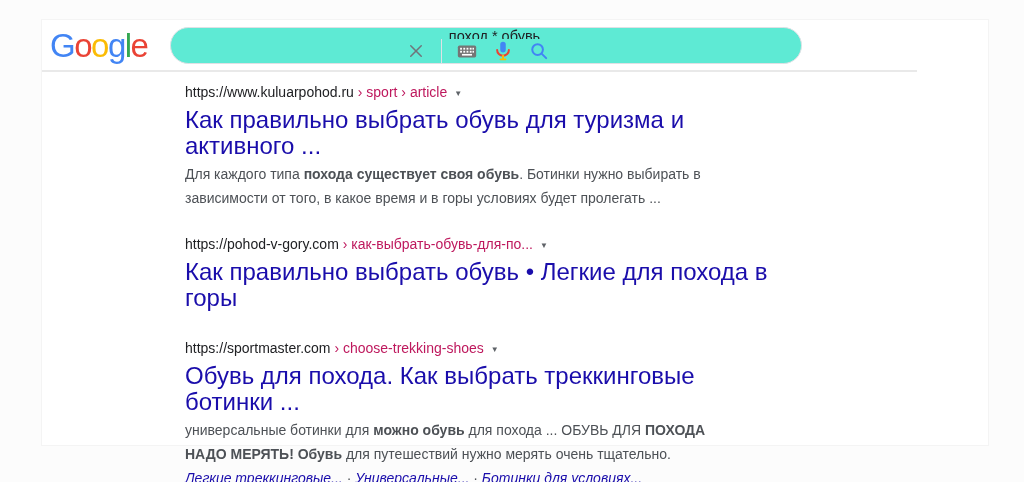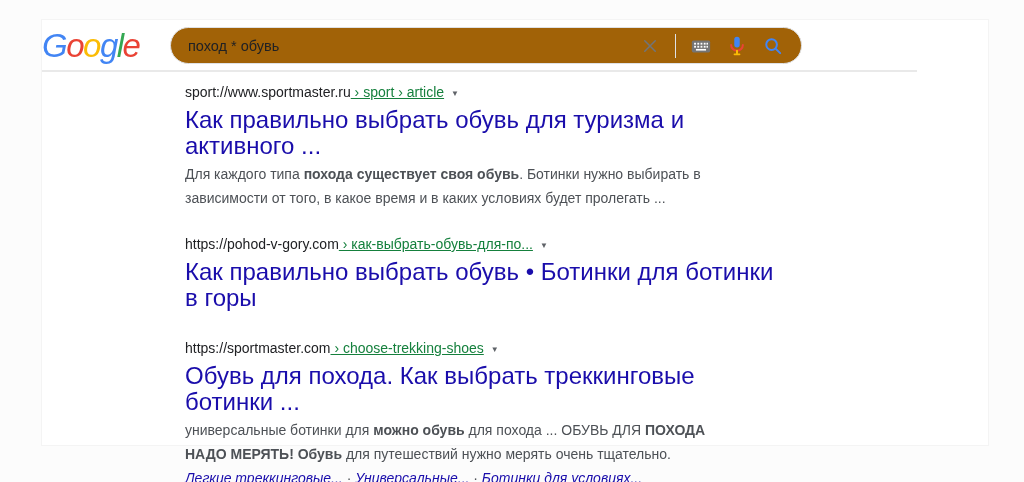--- a/index.html
+++ b/index.html
@@ -2,40 +2,40 @@
 <html><head>
 <meta charset="utf-8">
 <style>
   * { margin:0; padding:0; box-sizing:border-box; }
   html,body { width:1024px; height:482px; background:#fcfcfc; overflow:hidden;
               font-family:"Liberation Sans","DejaVu Sans",sans-serif; }
   .card { position:absolute; left:42px; top:20px; width:946px; height:425px;
           background:#ffffff; box-shadow:0 0 0 1px rgba(0,0,0,0.03); }
 
   
-  .logo { position:absolute; left:0; top:9px; font-size:33px; font-weight:500;
-          letter-spacing:-1.5px; line-height:34px; user-select:none;font-style:italic; }
+  .logo { position:absolute; left:8px; top:9px; font-size:33px; font-weight:500;
+          letter-spacing:-1.5px; line-height:34px; user-select:none; }
   .searchbar { position:absolute; left:128px; top:7px; width:632px; height:37px;
-               border:1px solid #dfe1e5; border-radius:19px; background:#a16207;
-               display:flex; align-items:center; }
+               border:1px solid #dfe1e5; border-radius:19px; background:#5eead4;
+               display:flex; align-items:center;flex-direction:column; }
   .query { flex:1 1 auto; padding-left:17px; font-size:14.5px; color:#202124;
            white-space:nowrap; overflow:hidden; }
   .sb-icons { display:flex; align-items:center; gap:14px; padding-right:17px; }
   .sb-icons .ic { width:22px; height:22px; display:flex; align-items:center;
                   justify-content:center; cursor:pointer; }
   .vdiv { width:1px; height:24px; background:#dfe1e5; }
   .hdivider { position:absolute; left:0; top:50px; width:875px; height:2px;
               background:#e9e9e9; }
 
   
   .results { position:absolute; left:143px; top:62px; width:600px; }
   .result { margin-bottom:24px; }
   .r-urlline { display:flex; align-items:center; font-size:14px; line-height:19px;
                color:#202124; }
-  .r-crumb { color:#15803d; white-space:pre;text-decoration:underline; }
+  .r-crumb { color:#be185d; white-space:pre; }
   .r-arrow { color:#5f6368; font-size:8px; margin-left:7px; padding-top:2px; }
   .r-title { display:inline-block; font-size:24px; line-height:26px; color:#1a0dab;
              font-weight:400; margin-top:4px; margin-bottom:3px; cursor:pointer; }
   .r-snippet { width:556px; font-size:14px; line-height:24px; color:#4d5156; }
   .r-snippet b { font-weight:700; color:#4d5156; }
   .sitelinks { font-size:14px; line-height:24px; }
   .sitelinks .sl { color:#1a0dab; cursor:pointer;font-style:italic; }
   .sitelinks .sep { color:#4d5156; }
 </style>
 </head>
@@ -89,35 +89,35 @@
       </div>
     </div>
   </div>
 
   <div class="hdivider"></div>
 
   <div class="results">
 
     <div class="result">
       <div class="r-urlline">
-        <span>sport://www.sportmaster.ru</span>
+        <span>https://www.kuluarpohod.ru</span>
           <span class="r-crumb"> › sport › article</span>
         <span class="r-arrow">▼</span>
       </div>
       <div class="r-title">Как правильно выбрать обувь для туризма и активного ...</div>
-      <div class="r-snippet"><span>Для каждого типа </span><b>похода существует своя обувь</b><span>. Ботинки нужно выбирать в зависимости от того, в какое время и в каких условиях будет пролегать ...</span></div>
+      <div class="r-snippet"><span>Для каждого типа </span><b>похода существует своя обувь</b><span>. Ботинки нужно выбирать в зависимости от того, в какое время и в горы условиях будет пролегать ...</span></div>
     </div>
 
     <div class="result">
       <div class="r-urlline">
         <span>https://pohod-v-gory.com</span>
           <span class="r-crumb"> › как-выбрать-обувь-для-по...</span>
         <span class="r-arrow">▼</span>
       </div>
-      <div class="r-title">Как правильно выбрать обувь • Ботинки для ботинки в горы</div>
+      <div class="r-title">Как правильно выбрать обувь • Легкие для похода в горы</div>
     </div>
 
     <div class="result">
       <div class="r-urlline">
         <span>https://sportmaster.com</span>
           <span class="r-crumb"> › choose-trekking-shoes</span>
         <span class="r-arrow">▼</span>
       </div>
       <div class="r-title">Обувь для похода. Как выбрать треккинговые ботинки ...</div>
       <div class="r-snippet"><span>универсальные ботинки для </span><b>можно обувь</b><span> для похода ... ОБУВЬ ДЛЯ </span><b>ПОХОДА НАДО МЕРЯТЬ! Обувь</b><span> для путешествий нужно мерять очень тщательно.</span></div>

